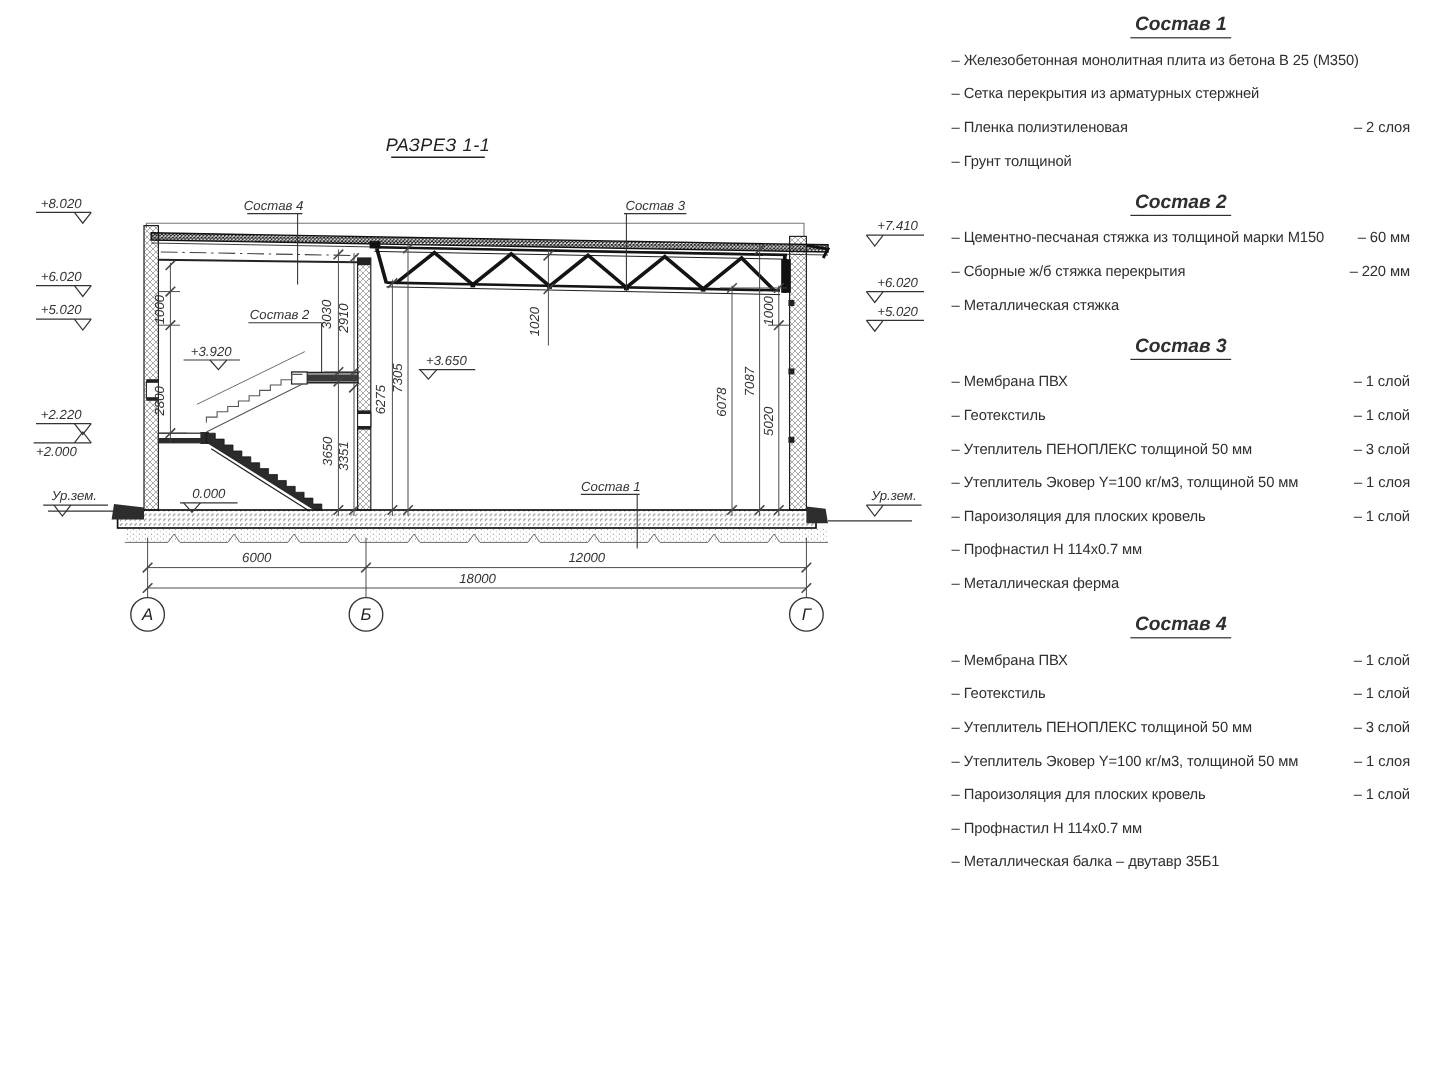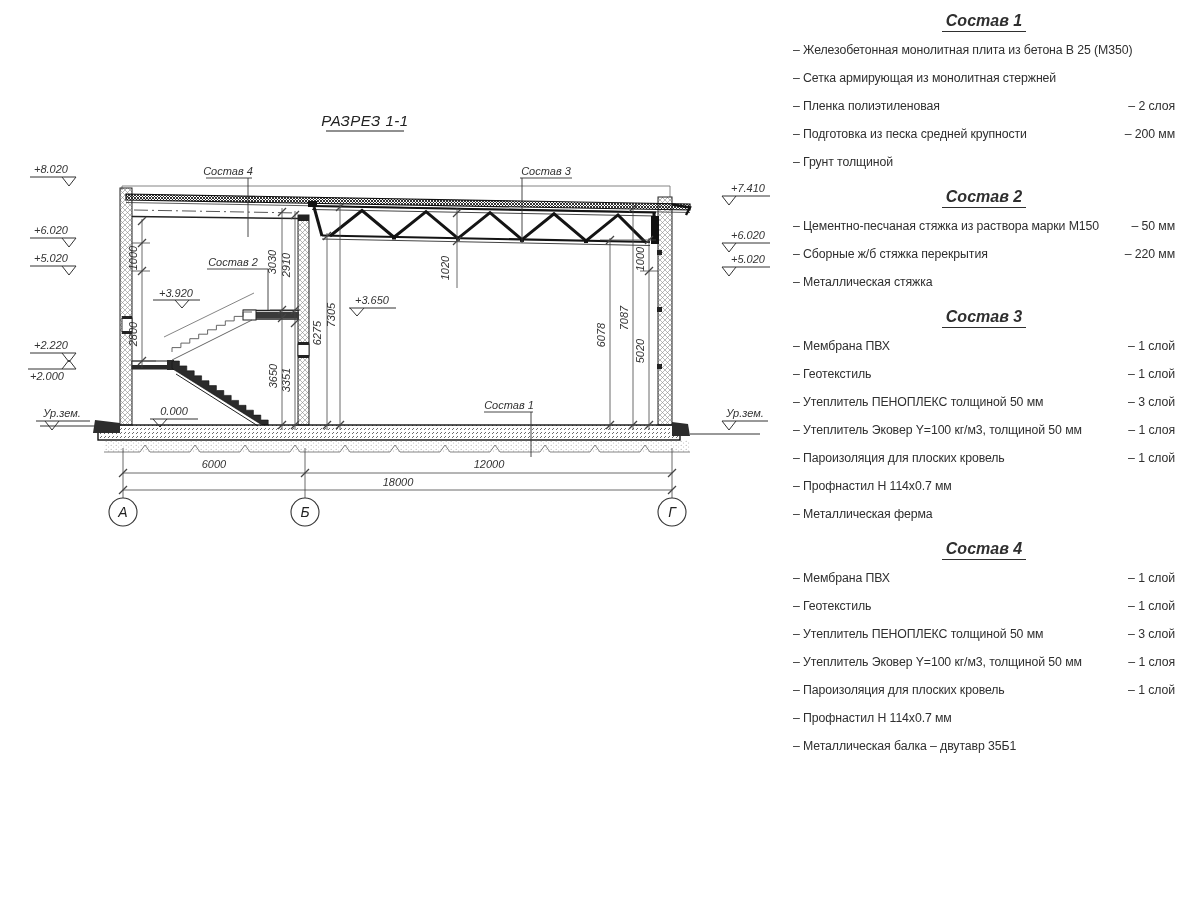--- a/index.html
+++ b/index.html
@@ -315,42 +315,38 @@
 
   <div id="comp-panel">
 
     <div class="comp">
       <div class="comp-title"><span>Состав 1</span></div>
       <div class="comp-row">
           <span class="lbl">– Железобетонная монолитная плита из бетона В 25 (М350)</span>
           <span class="val"></span>
         </div>
       <div class="comp-row">
-          <span class="lbl">– Сетка армирующая из монолитная стержней</span>
+          <span class="lbl">– Сетка перекрытия из арматурных стержней</span>
           <span class="val"></span>
         </div>
       <div class="comp-row">
           <span class="lbl">– Пленка полиэтиленовая</span>
           <span class="val">– 2 слоя</span>
         </div>
       <div class="comp-row">
-          <span class="lbl">– Подготовка из песка средней крупности</span>
-          <span class="val">– 200 мм</span>
-        </div>
-      <div class="comp-row">
           <span class="lbl">– Грунт толщиной</span>
           <span class="val"></span>
         </div>
     </div>
 
     <div class="comp">
       <div class="comp-title"><span>Состав 2</span></div>
       <div class="comp-row">
-          <span class="lbl">– Цементно-песчаная стяжка из раствора марки М150</span>
-          <span class="val">– 50 мм</span>
+          <span class="lbl">– Цементно-песчаная стяжка из толщиной марки М150</span>
+          <span class="val">– 60 мм</span>
         </div>
       <div class="comp-row">
           <span class="lbl">– Сборные ж/б стяжка перекрытия</span>
           <span class="val">– 220 мм</span>
         </div>
       <div class="comp-row">
           <span class="lbl">– Металлическая стяжка</span>
           <span class="val"></span>
         </div>
     </div>

